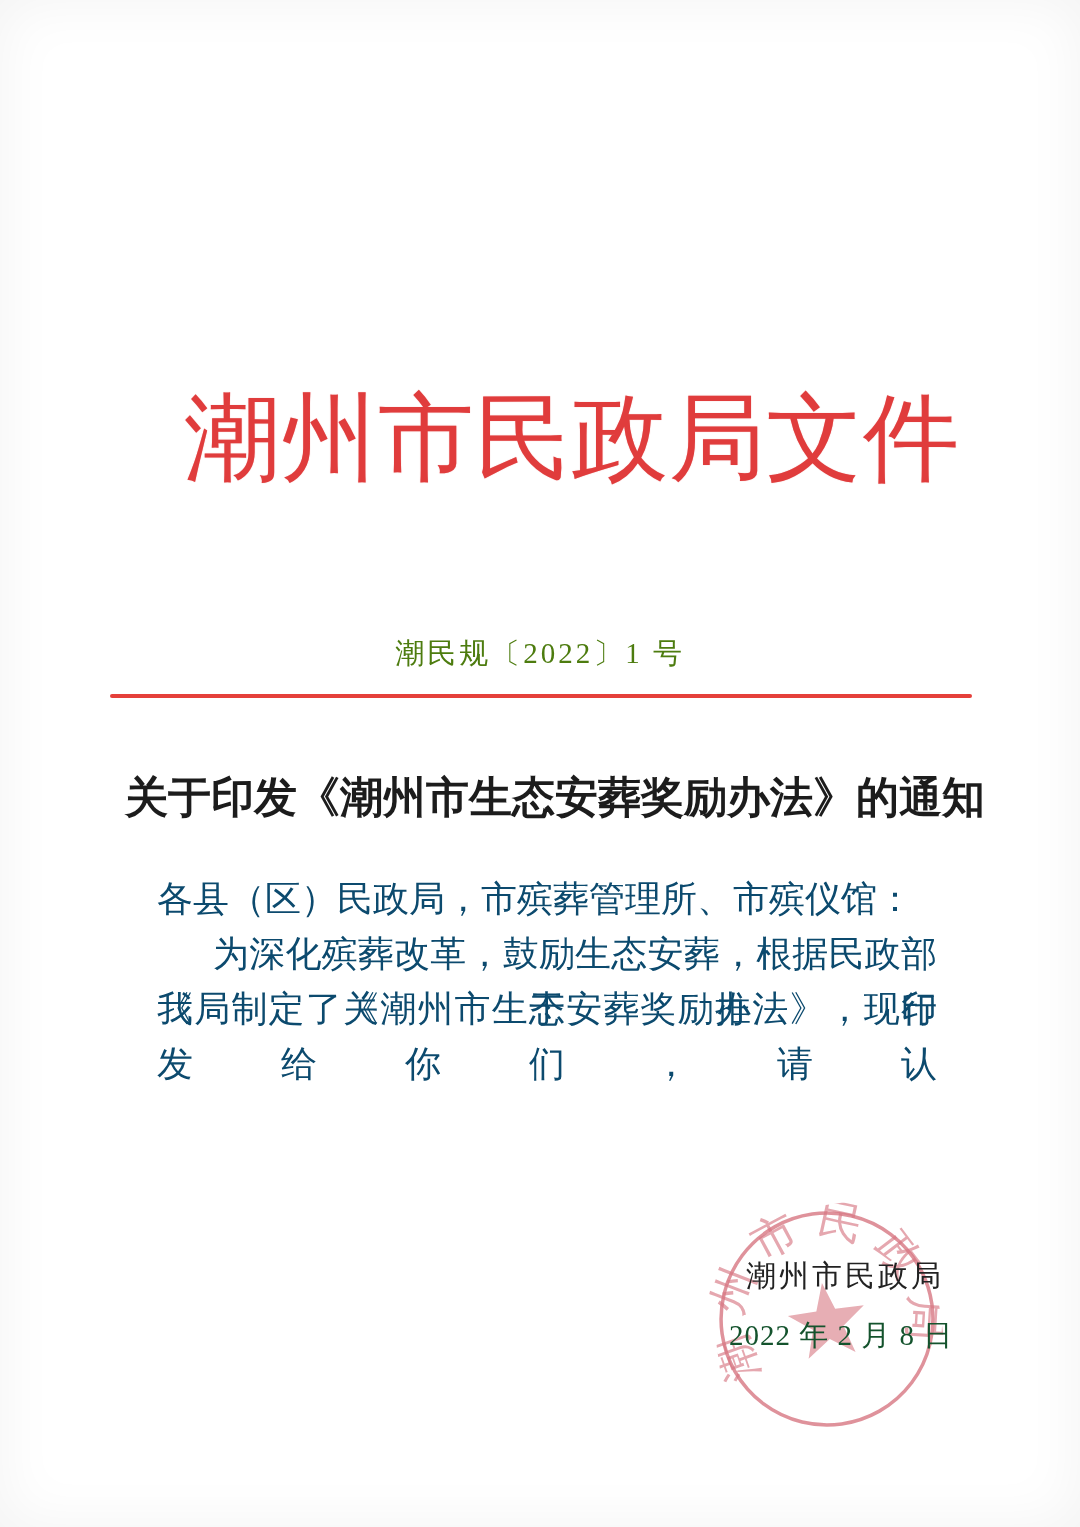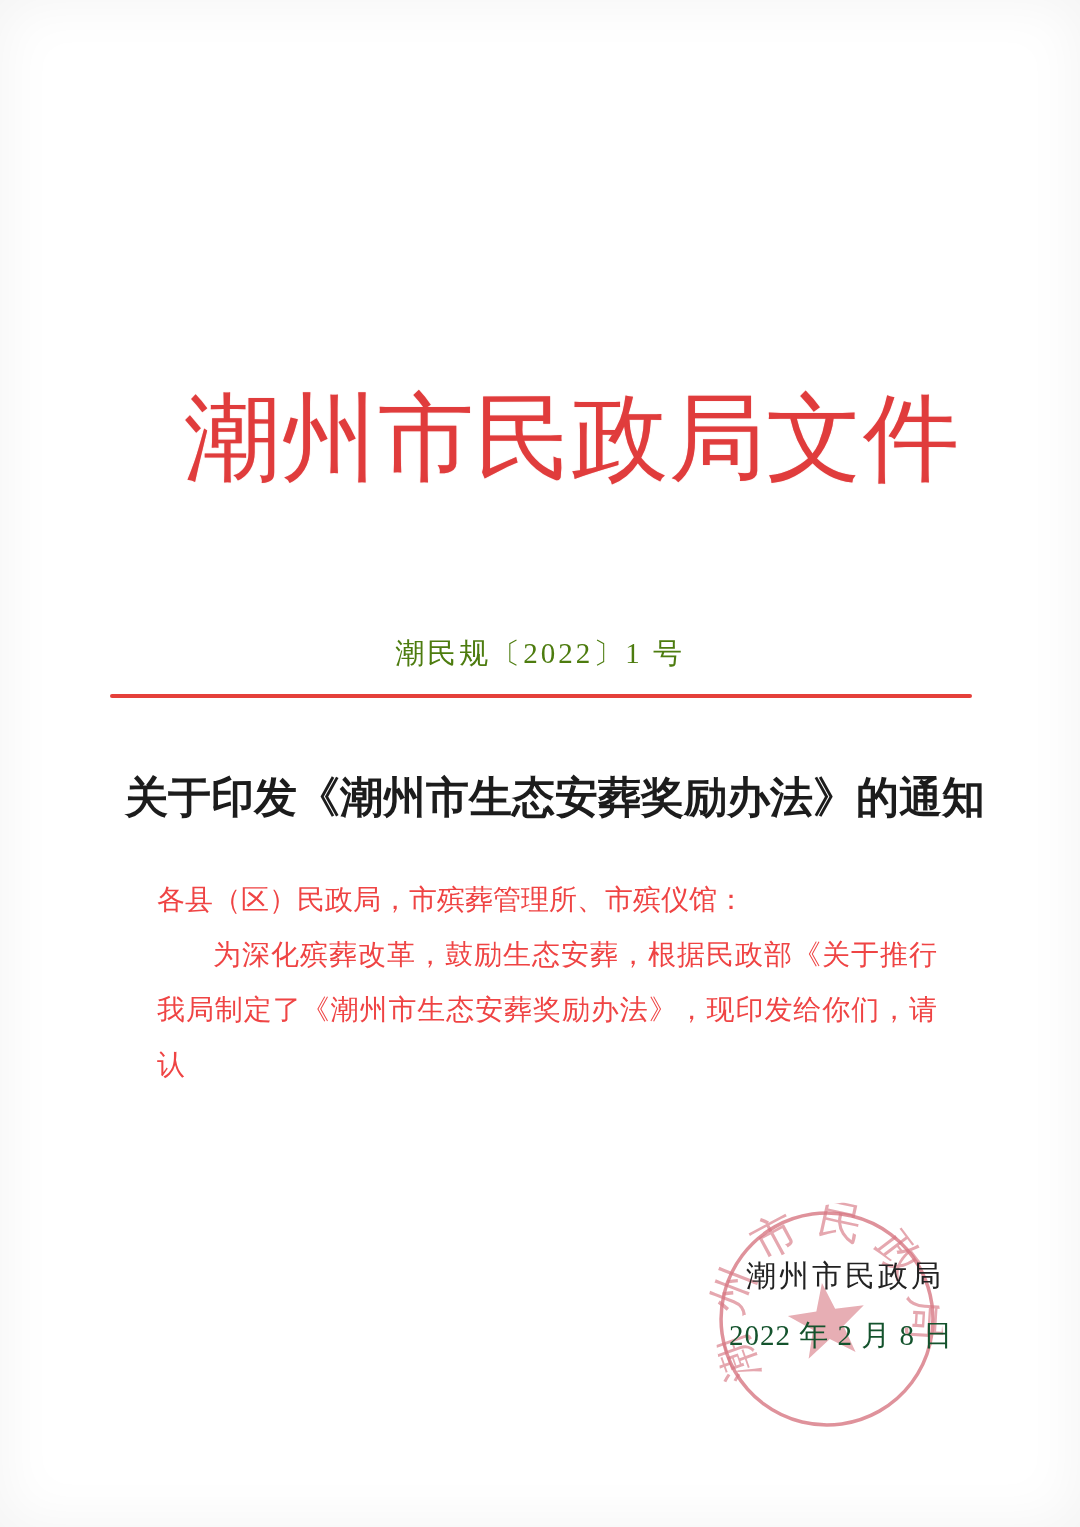--- a/index.html
+++ b/index.html
@@ -44,21 +44,21 @@
     margin:15px;
     text-align:center;
     font-size:43px; font-weight:bold;
     color:#1c1c1c;
     letter-spacing:0px;
   }
 
   .body-block {
     position:absolute; top:872px; left:157px;
     width:780px;
-    font-size:28px; color:#ef4444;
+    font-size:36px; color:#0c4a6e;
   }
   .body-line {
     height:55px; line-height:55px;
     white-space:normal;
   }
   .body-line.just {
     text-align:justify;
     text-align-last:justify;
   }
   .body-line.indent { text-indent:56px; }

